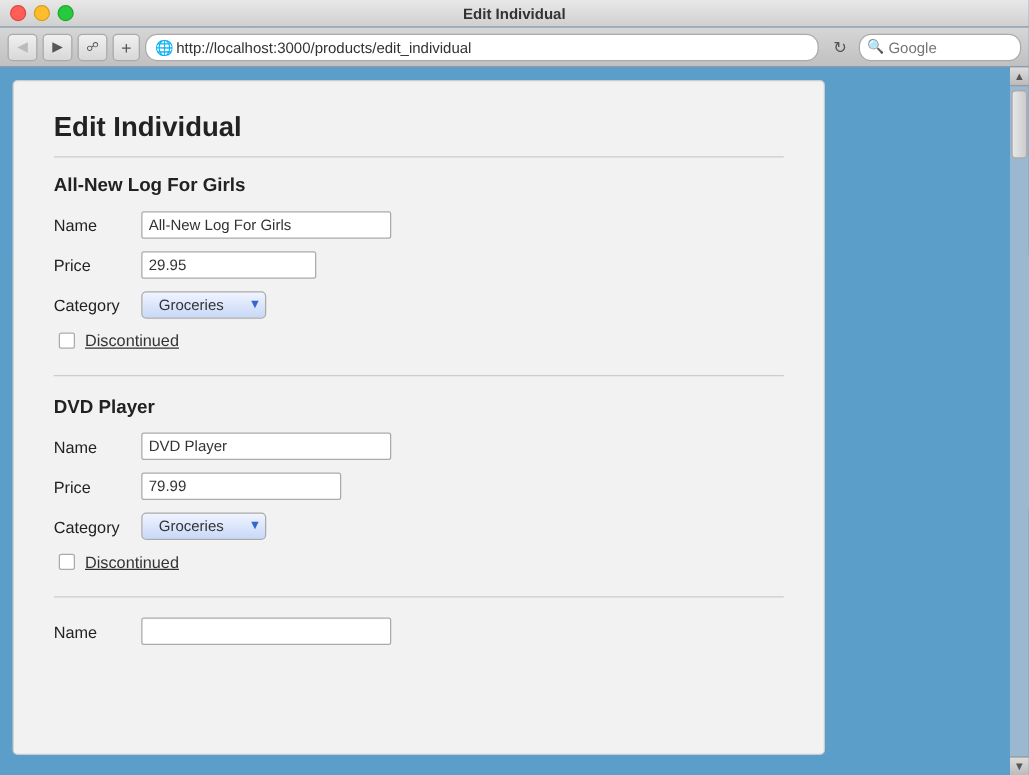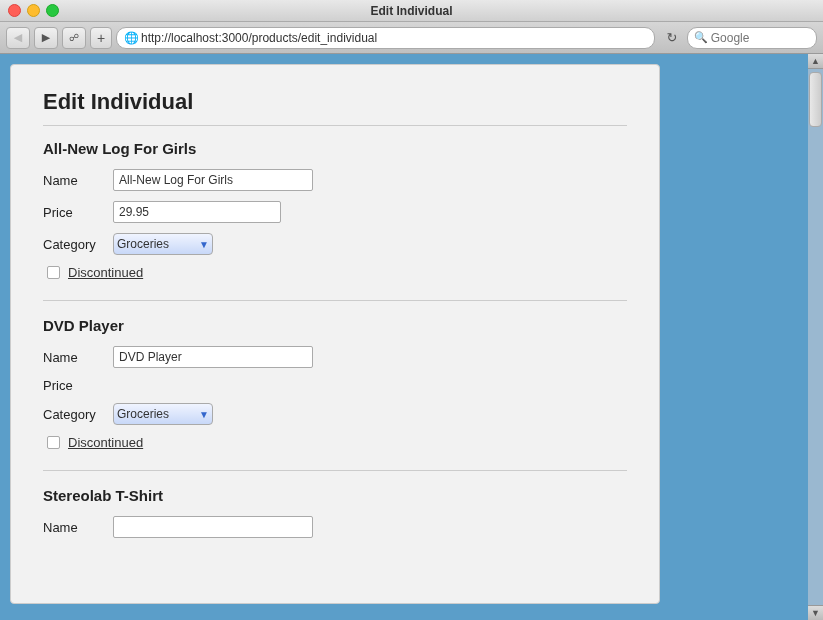--- a/index.html
+++ b/index.html
@@ -202,21 +202,21 @@
       color: #333;
       width: 200px;
       outline: none;
       border-radius: 2px;
     }
 
     .form-select {
       border: 1px solid #aaa;
       background: linear-gradient(to bottom, #f0f4ff, #c8d8f8);
       height: 22px;
-      padding: 0 3px;
+      padding: 0 13px;
       font-size: 12px;
       color: #333;
       border-radius: 4px;
       cursor: pointer;
       min-width: 100px;
       appearance: none;
       -webkit-appearance: none;
     }
     .select-wrapper {
       position: relative;
@@ -304,21 +304,21 @@
       <div class="product-section">
         <div class="product-name">All-New Log For Girls</div>
 
         <div class="form-row">
           <span class="form-label">Name</span>
           <input class="form-input" type="text" value="All-New Log For Girls" style="">
         </div>
 
         <div class="form-row">
           <span class="form-label">Price</span>
-          <input class="form-input" type="text" value="29.95" style="width: 168px;">
+          <input class="form-input" type="text" value="29.95" style="width: 140px;">
         </div>
 
         <div class="form-row">
           <span class="form-label">Category</span>
           <div class="select-wrapper">
             <select class="form-select">
               <option>Groceries</option>
               <option>Electronics</option>
               <option>Clothing</option>
               <option>Books</option>
@@ -338,20 +338,21 @@
       <div class="product-section">
         <div class="product-name">DVD Player</div>
 
         <div class="form-row">
           <span class="form-label">Name</span>
           <input class="form-input" type="text" value="DVD Player" style="">
         </div>
 
         <div class="form-row">
           <span class="form-label">Price</span>
+          <input class="form-input" type="text" value="79.99" style="width: 160px;">
         </div>
 
         <div class="form-row">
           <span class="form-label">Category</span>
           <div class="select-wrapper">
             <select class="form-select">
               <option>Groceries</option>
               <option>Electronics</option>
               <option>Clothing</option>
               <option>Books</option>
@@ -362,21 +363,20 @@
 
         <div class="checkbox-row">
           <input class="form-checkbox" type="checkbox" id="disc2" style="">
           <label class="checkbox-label" for="disc2">Discontinued</label>
         </div>
       </div>
 
       <hr class="product-end-divider">
 
       <div class="product-section">
-        <div class="product-name">Stereolab T-Shirt</div>
 
         <div class="form-row">
           <span class="form-label">Name</span>
           <input class="form-input" type="text" value="" style="">
         </div>
       </div>
 
     </div>
   </div>
 

